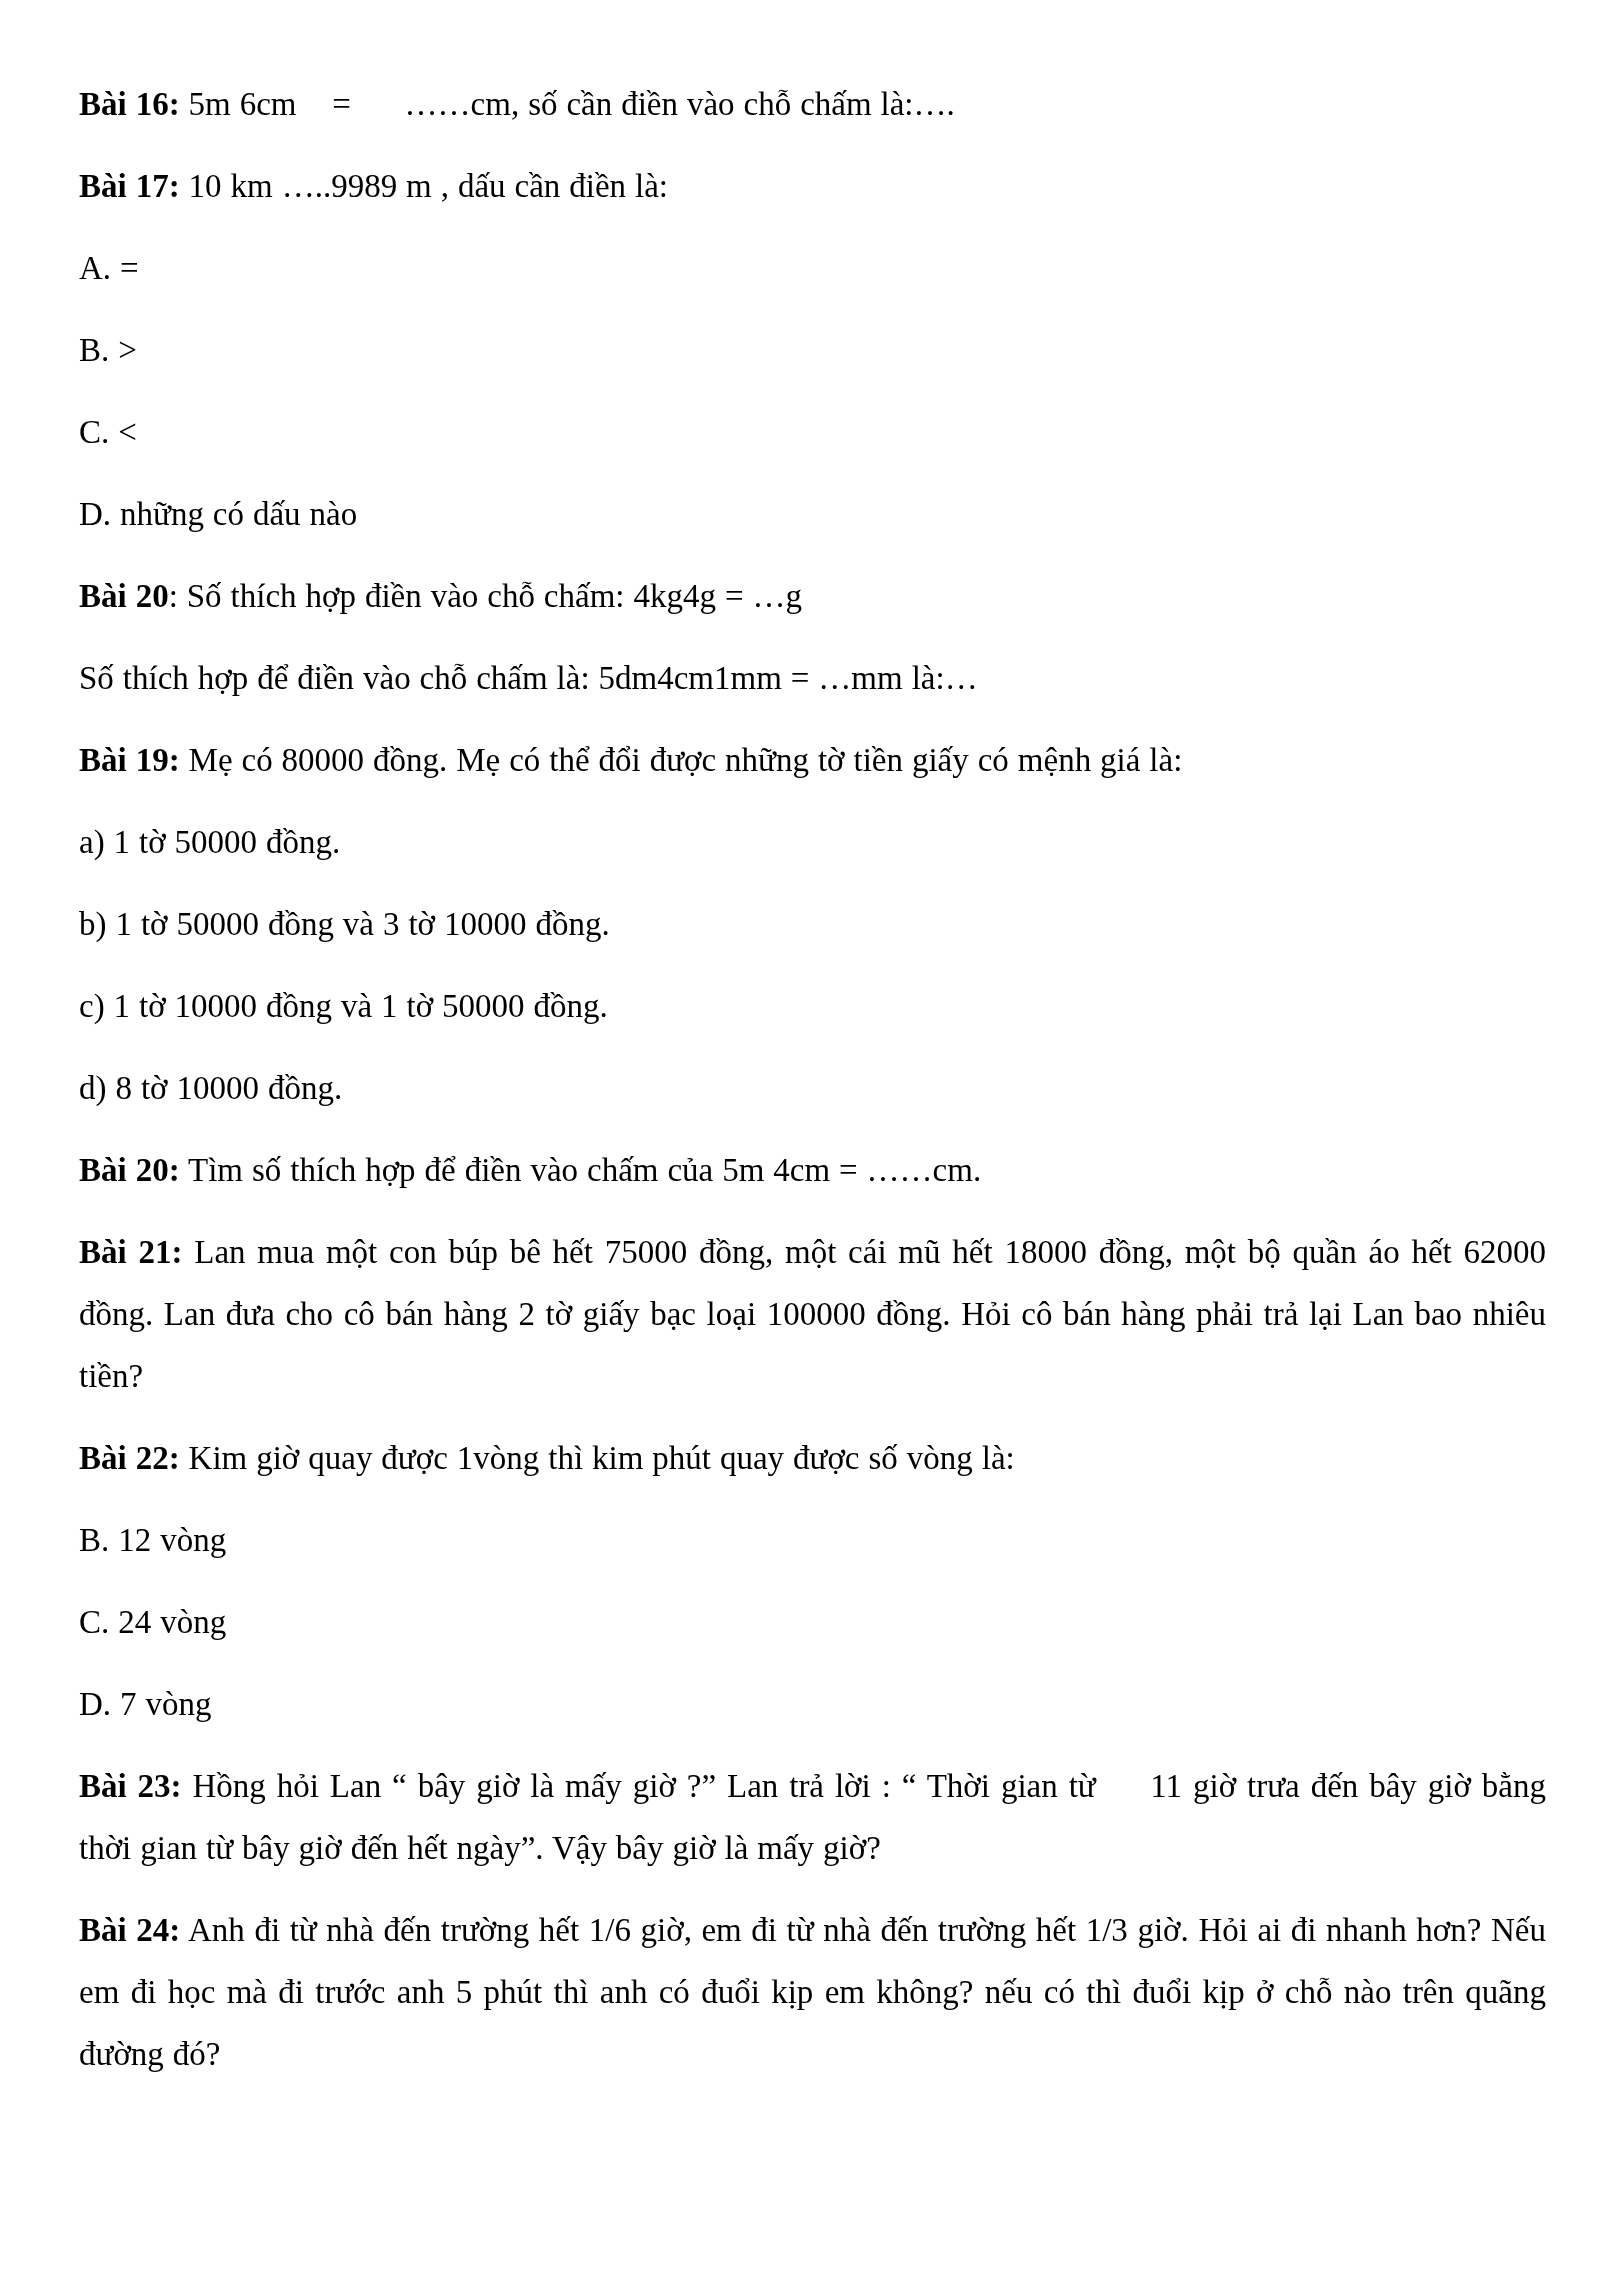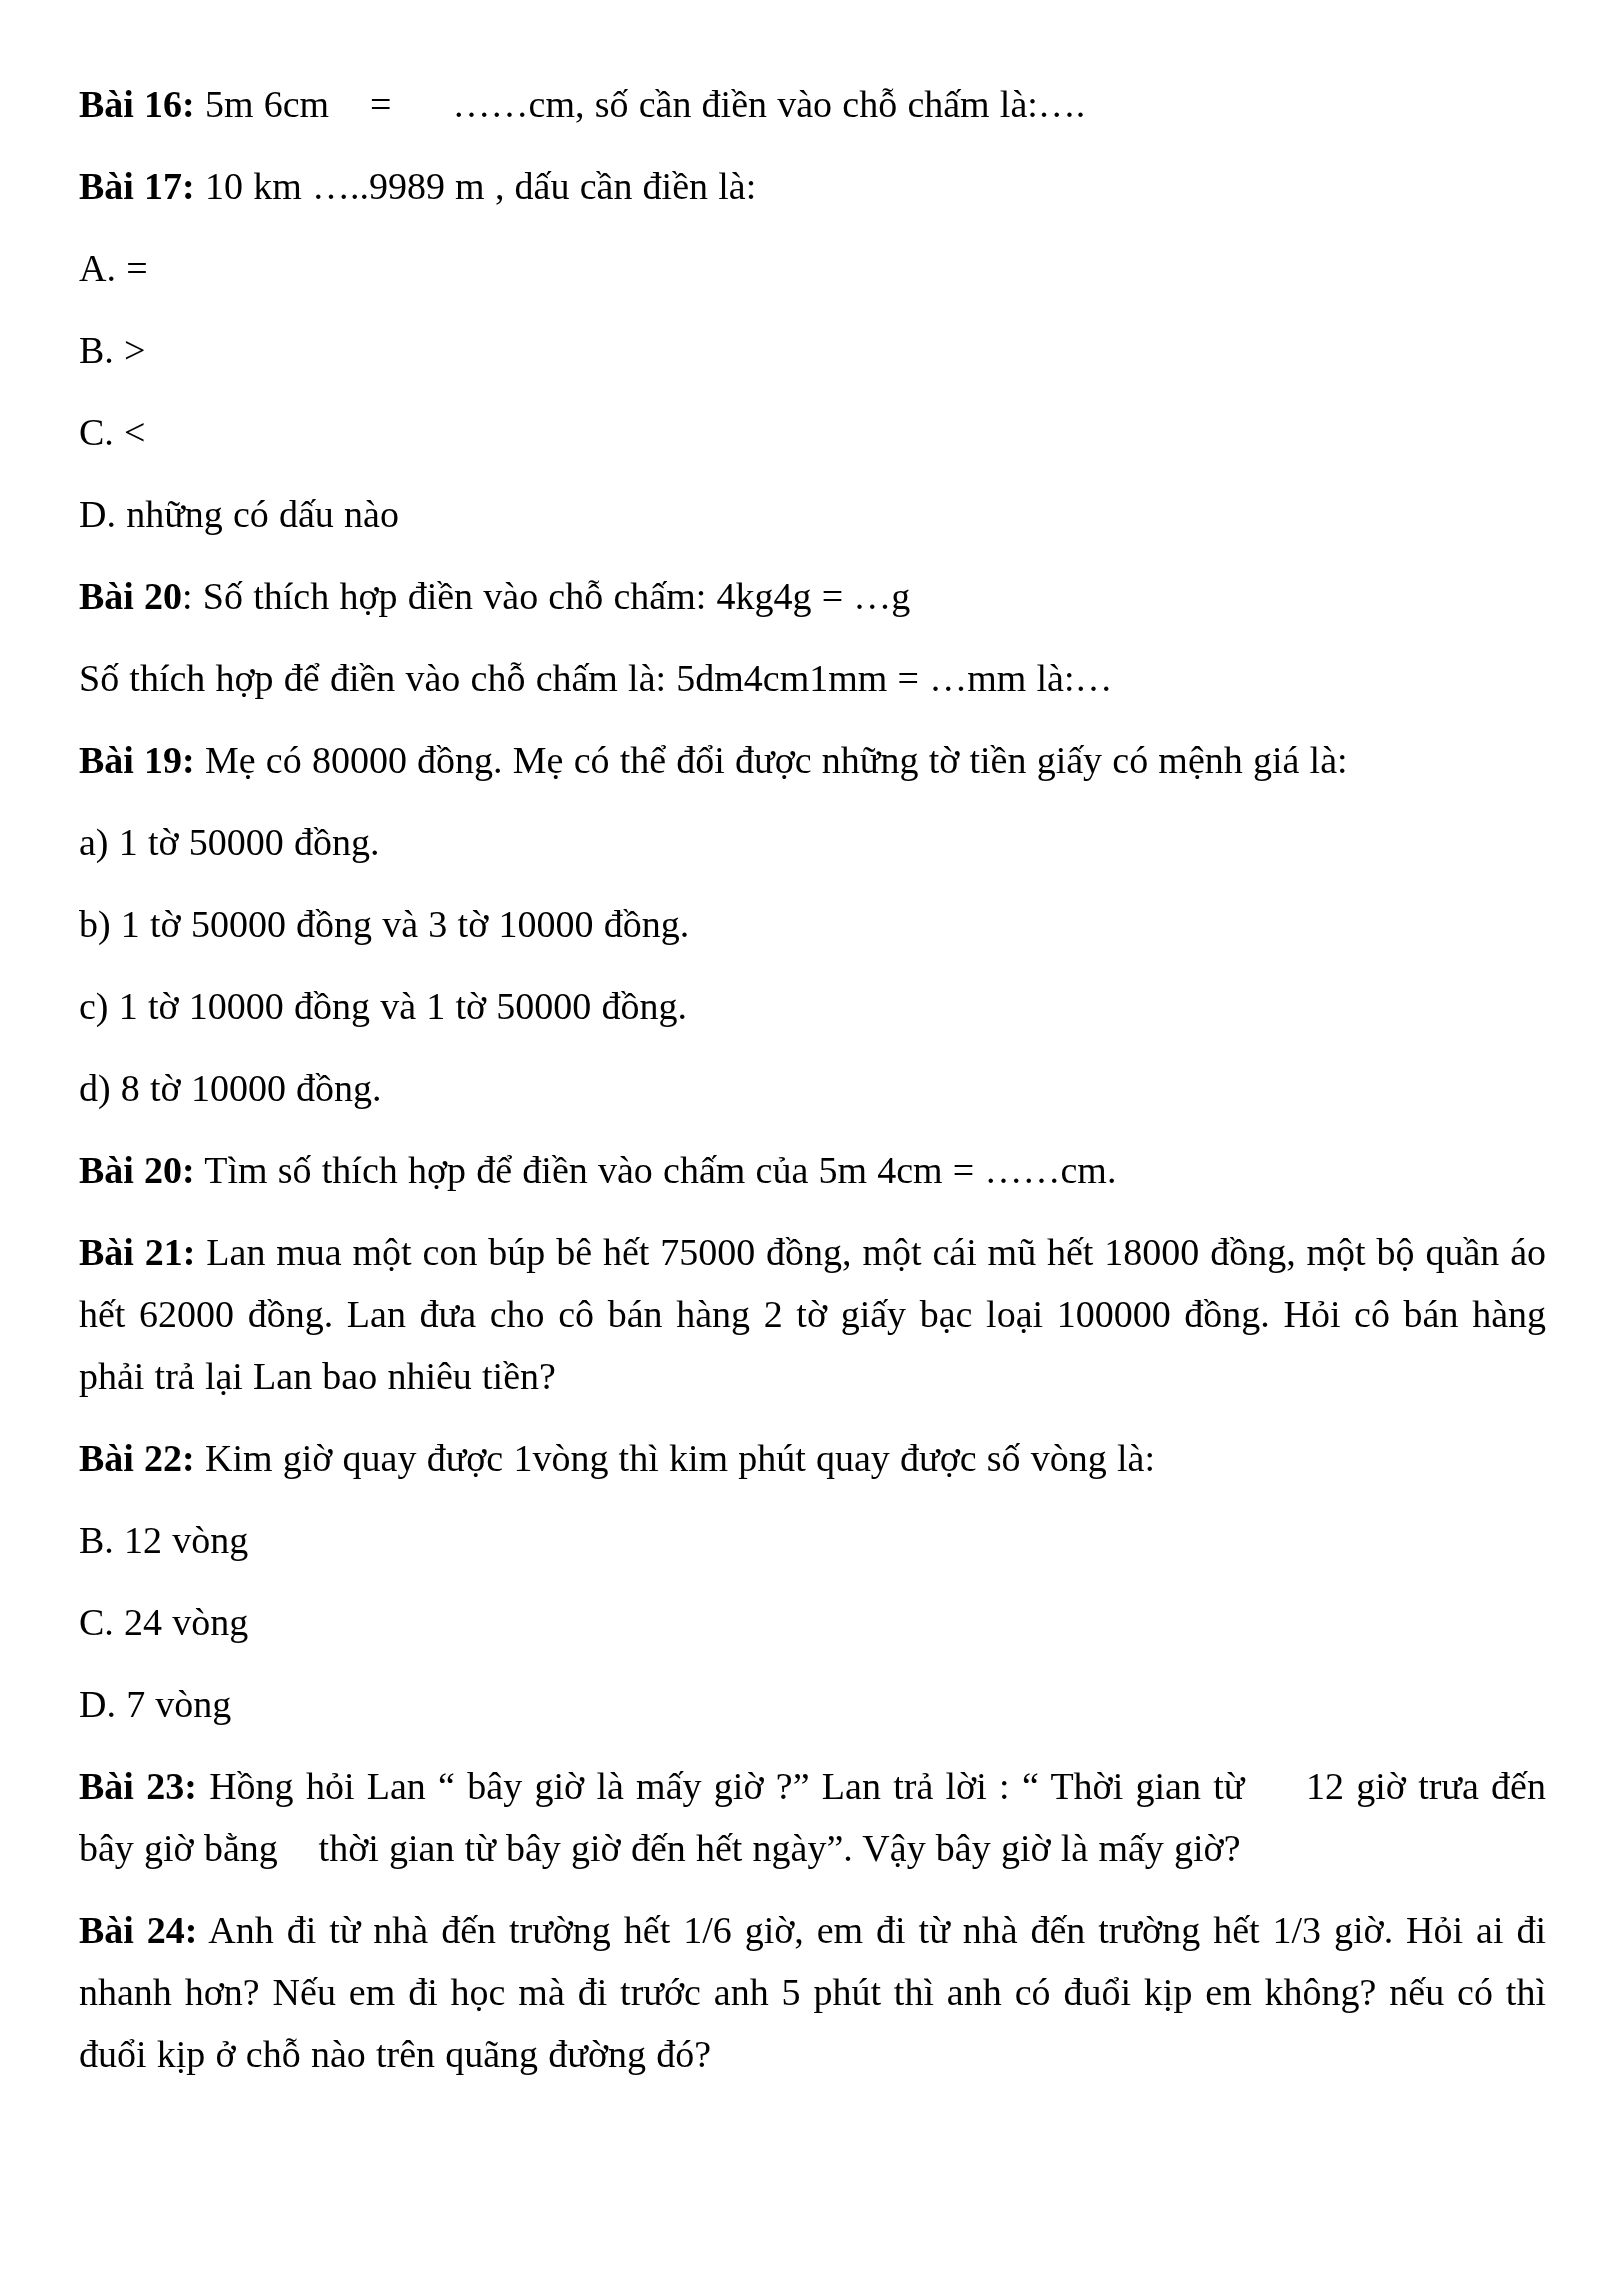--- a/index.html
+++ b/index.html
@@ -16,21 +16,21 @@
   }
   .page {
     box-sizing: border-box;
     width: 1623px;
     height: 2295px;
     padding: 73px 77px 52px 79px;
     background: #ffffff;
   }
   .page p {
     margin: 0 0 20px 0;
-    font-size: 38px;
+    font-size: 33px;
     line-height: 62px;
     text-align: justify;
     white-space: pre-wrap;
     word-spacing: 0.7px;
   }
   .page p strong {
     font-weight: bold;
   }
   .page p strong:empty {
     display: none;
@@ -72,17 +72,17 @@
 
   <p><strong>Bài 22:</strong><span> Kim giờ quay được 1vòng thì kim phút quay được số vòng là:</span></p>
 
 
   <p><span>B. 12 vòng</span></p>
 
   <p><span>C. 24 vòng</span></p>
 
   <p><span>D. 7 vòng</span></p>
 
-  <p><strong>Bài 23:</strong><span> Hồng hỏi Lan “ bây giờ là mấy giờ ?” Lan trả lời : “ Thời gian từ     12 giờ trưa đến bây giờ bằng    thời gian từ bây giờ đến hết ngày”. Vậy bây giờ là mấy giờ?</span></p>
+  <p><strong>Bài 23:</strong><span> Hồng hỏi Lan “ bây giờ là mấy giờ ?” Lan trả lời : “ Thời gian từ     11 giờ trưa đến bây giờ bằng    thời gian từ bây giờ đến hết ngày”. Vậy bây giờ là mấy giờ?</span></p>
 
   <p><strong>Bài 24:</strong><span> Anh đi từ nhà đến trường hết 1/6 giờ, em đi từ nhà đến trường hết 1/3 giờ. Hỏi ai đi nhanh hơn? Nếu em đi học mà đi trước anh 5 phút thì anh có đuổi kịp em không? nếu có thì đuổi kịp ở chỗ nào trên quãng đường đó?</span></p>
 </main>
 
 
 </body></html>

